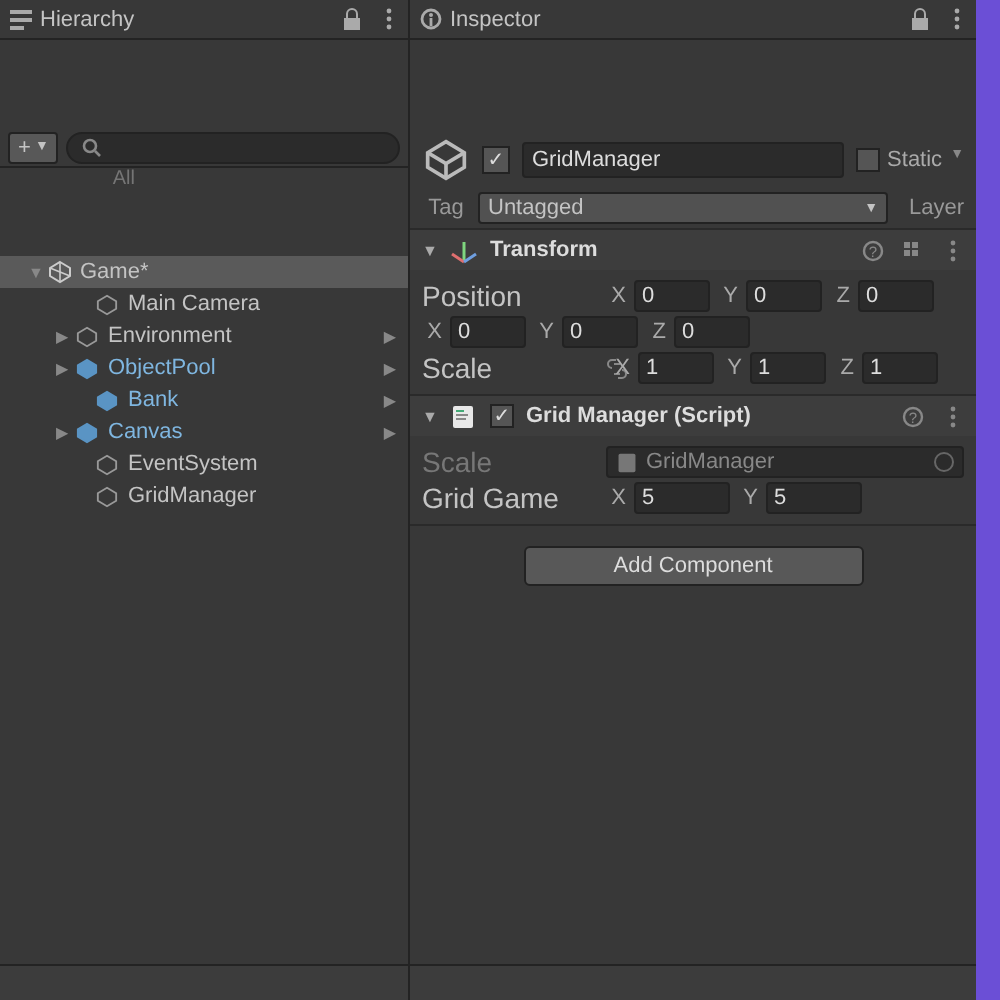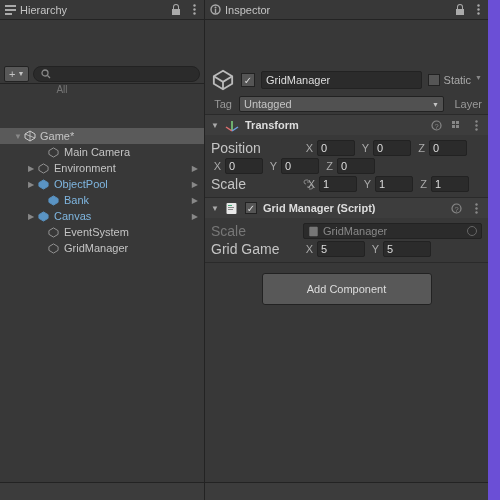--- a/index.html
+++ b/index.html
@@ -51,21 +51,21 @@
   .field-row { display: flex; align-items: center; height: 18px; gap: 4px; }
   .field-row .flab { width: 88px; color: #c4c4c4; font-size: 14px; }
   .xyz { display: flex; flex: 1; gap: 4px; align-items: center; }
   .axis-lbl { color: #aaa; width: 10px; text-align: right; }
   .num-in { background: #2b2b2b; border: 1px solid #222; border-radius: 2px; height: 16px; width: 38px; color: #ddd; font-size: 11px; padding: 0 3px; display: flex; align-items: center; }
   .obj-field { flex: 1; background: #2b2b2b; border: 1px solid #222; border-radius: 2px; height: 16px; display: flex; align-items: center; justify-content: space-between; padding: 0 4px; color: #888; }
   .obj-field .circ { width: 10px; height: 10px; border: 1px solid #666; border-radius: 50%; }
   .link-ic { width: 12px; color: #888; font-size: 10px; }
 
   .add-comp-wrap { display: flex; justify-content: center; padding: 10px 0; }
-  .add-comp { background: #585858; border: 1px solid #222; border-radius: 3px; height: 32px; width: 170px; color: #ddd; font-size: 11px; display: flex; align-items: center; justify-content: center; }
+  .add-comp { background: #585858; border: 1px solid #222; border-radius: 3px; height: 20px; width: 170px; color: #ddd; font-size: 11px; display: flex; align-items: center; justify-content: center; }
   .fill { flex: 1; background: #383838; }
 
   svg { display: block; }
 </style>
 </head>
 <body>
 
 <div class="panel hierarchy">
   <div class="panel-header">
     <div class="title">

